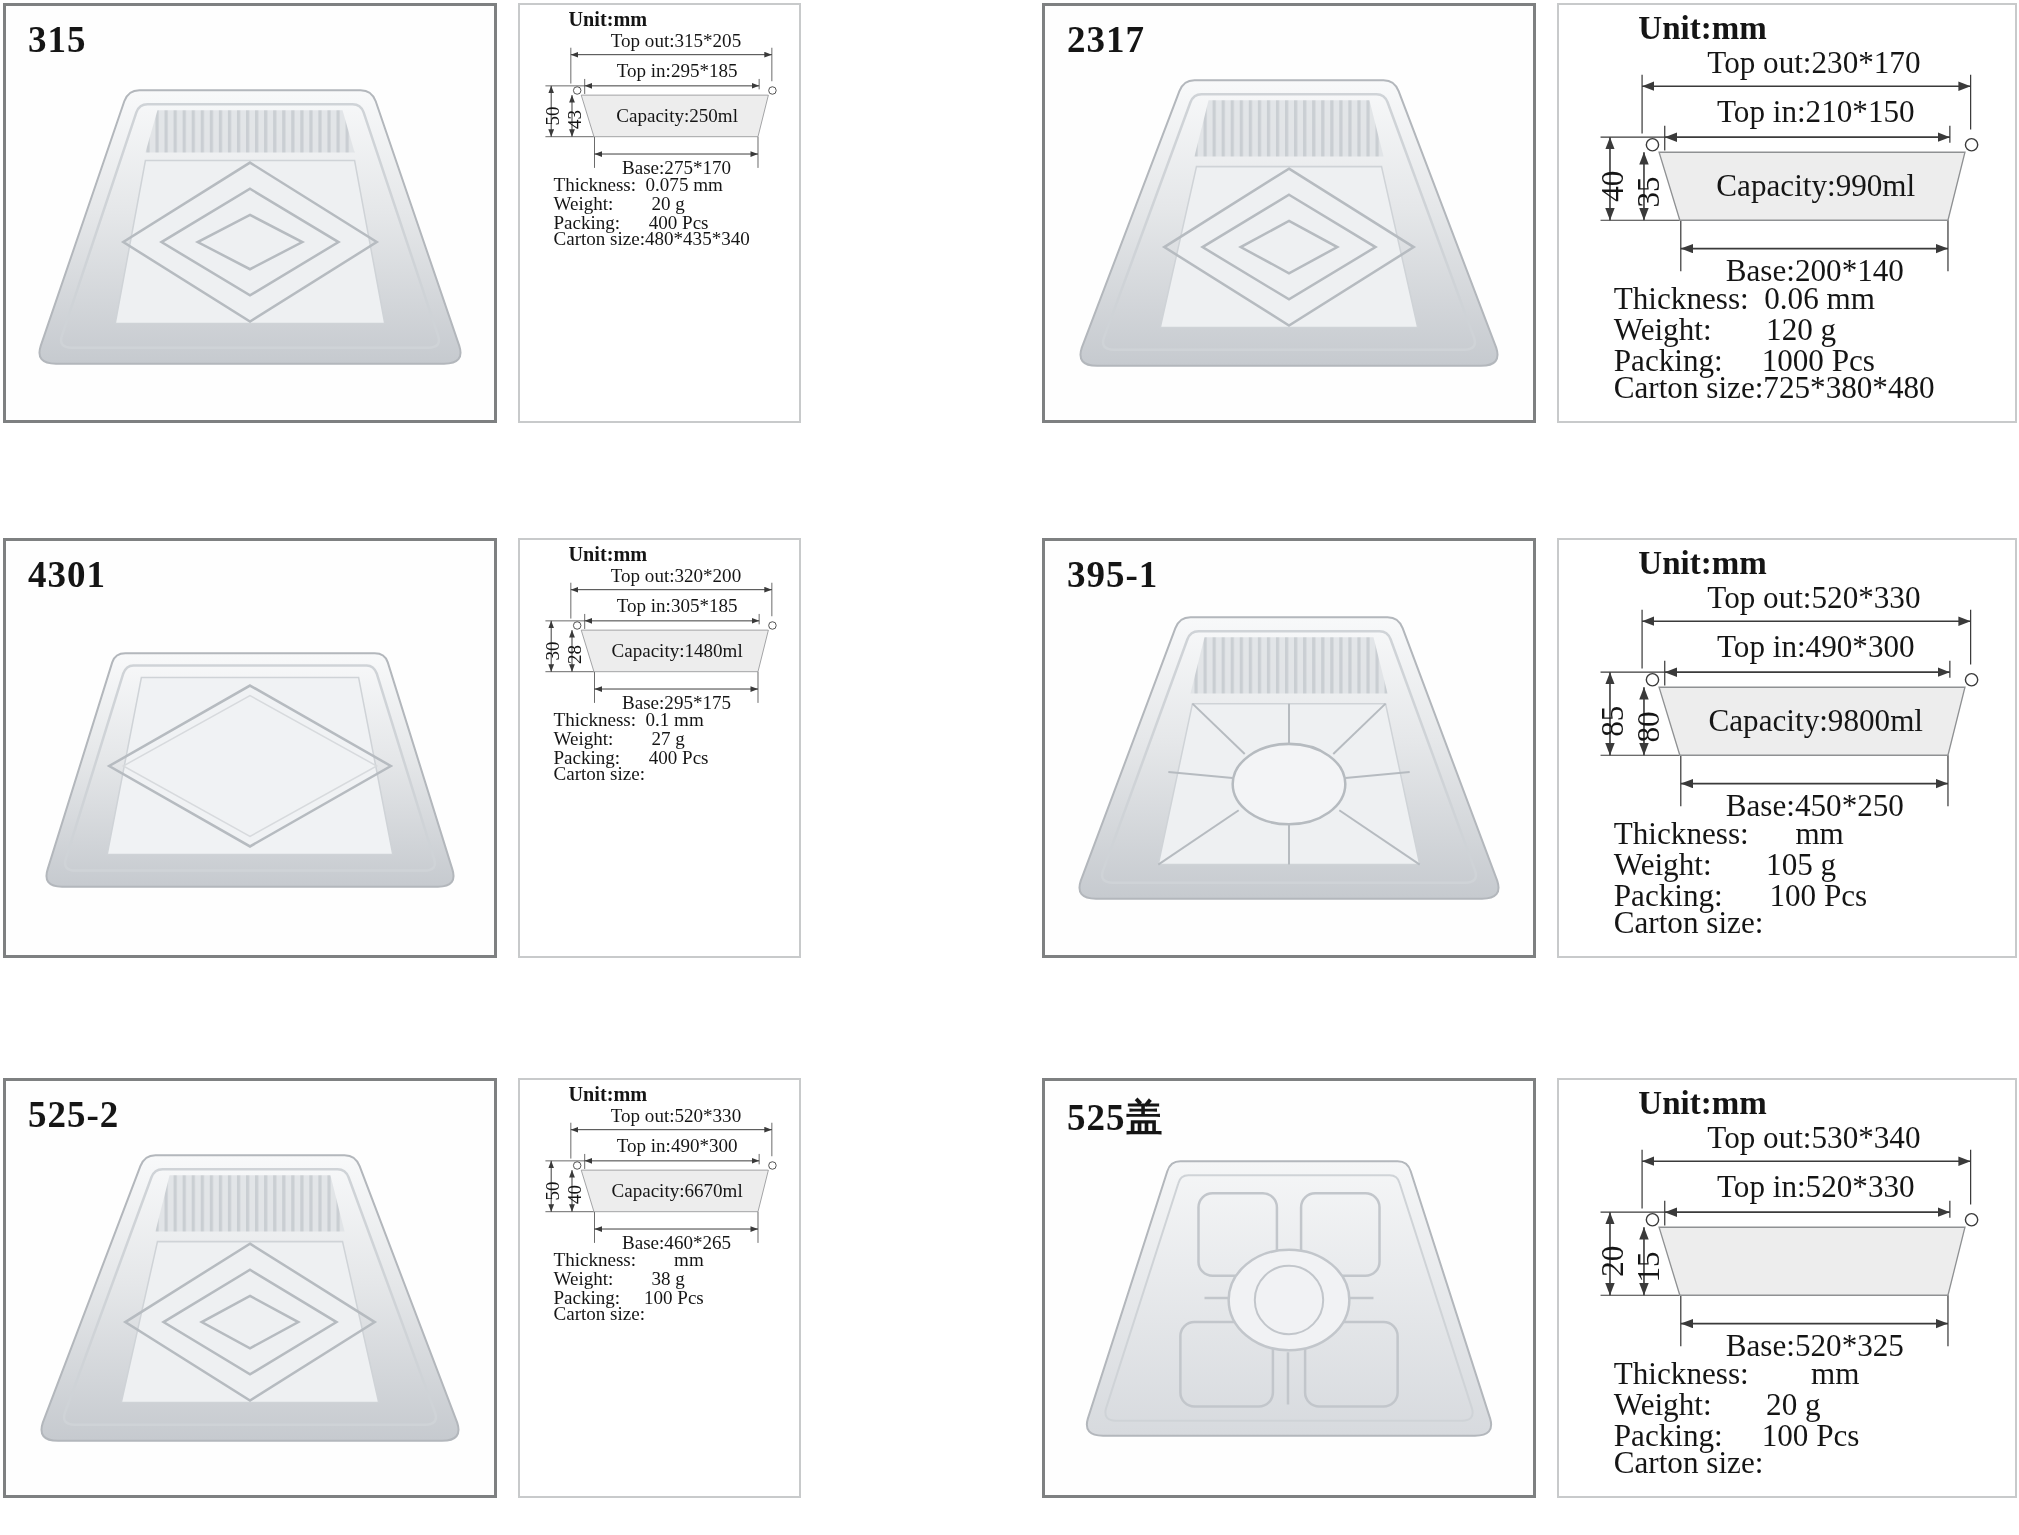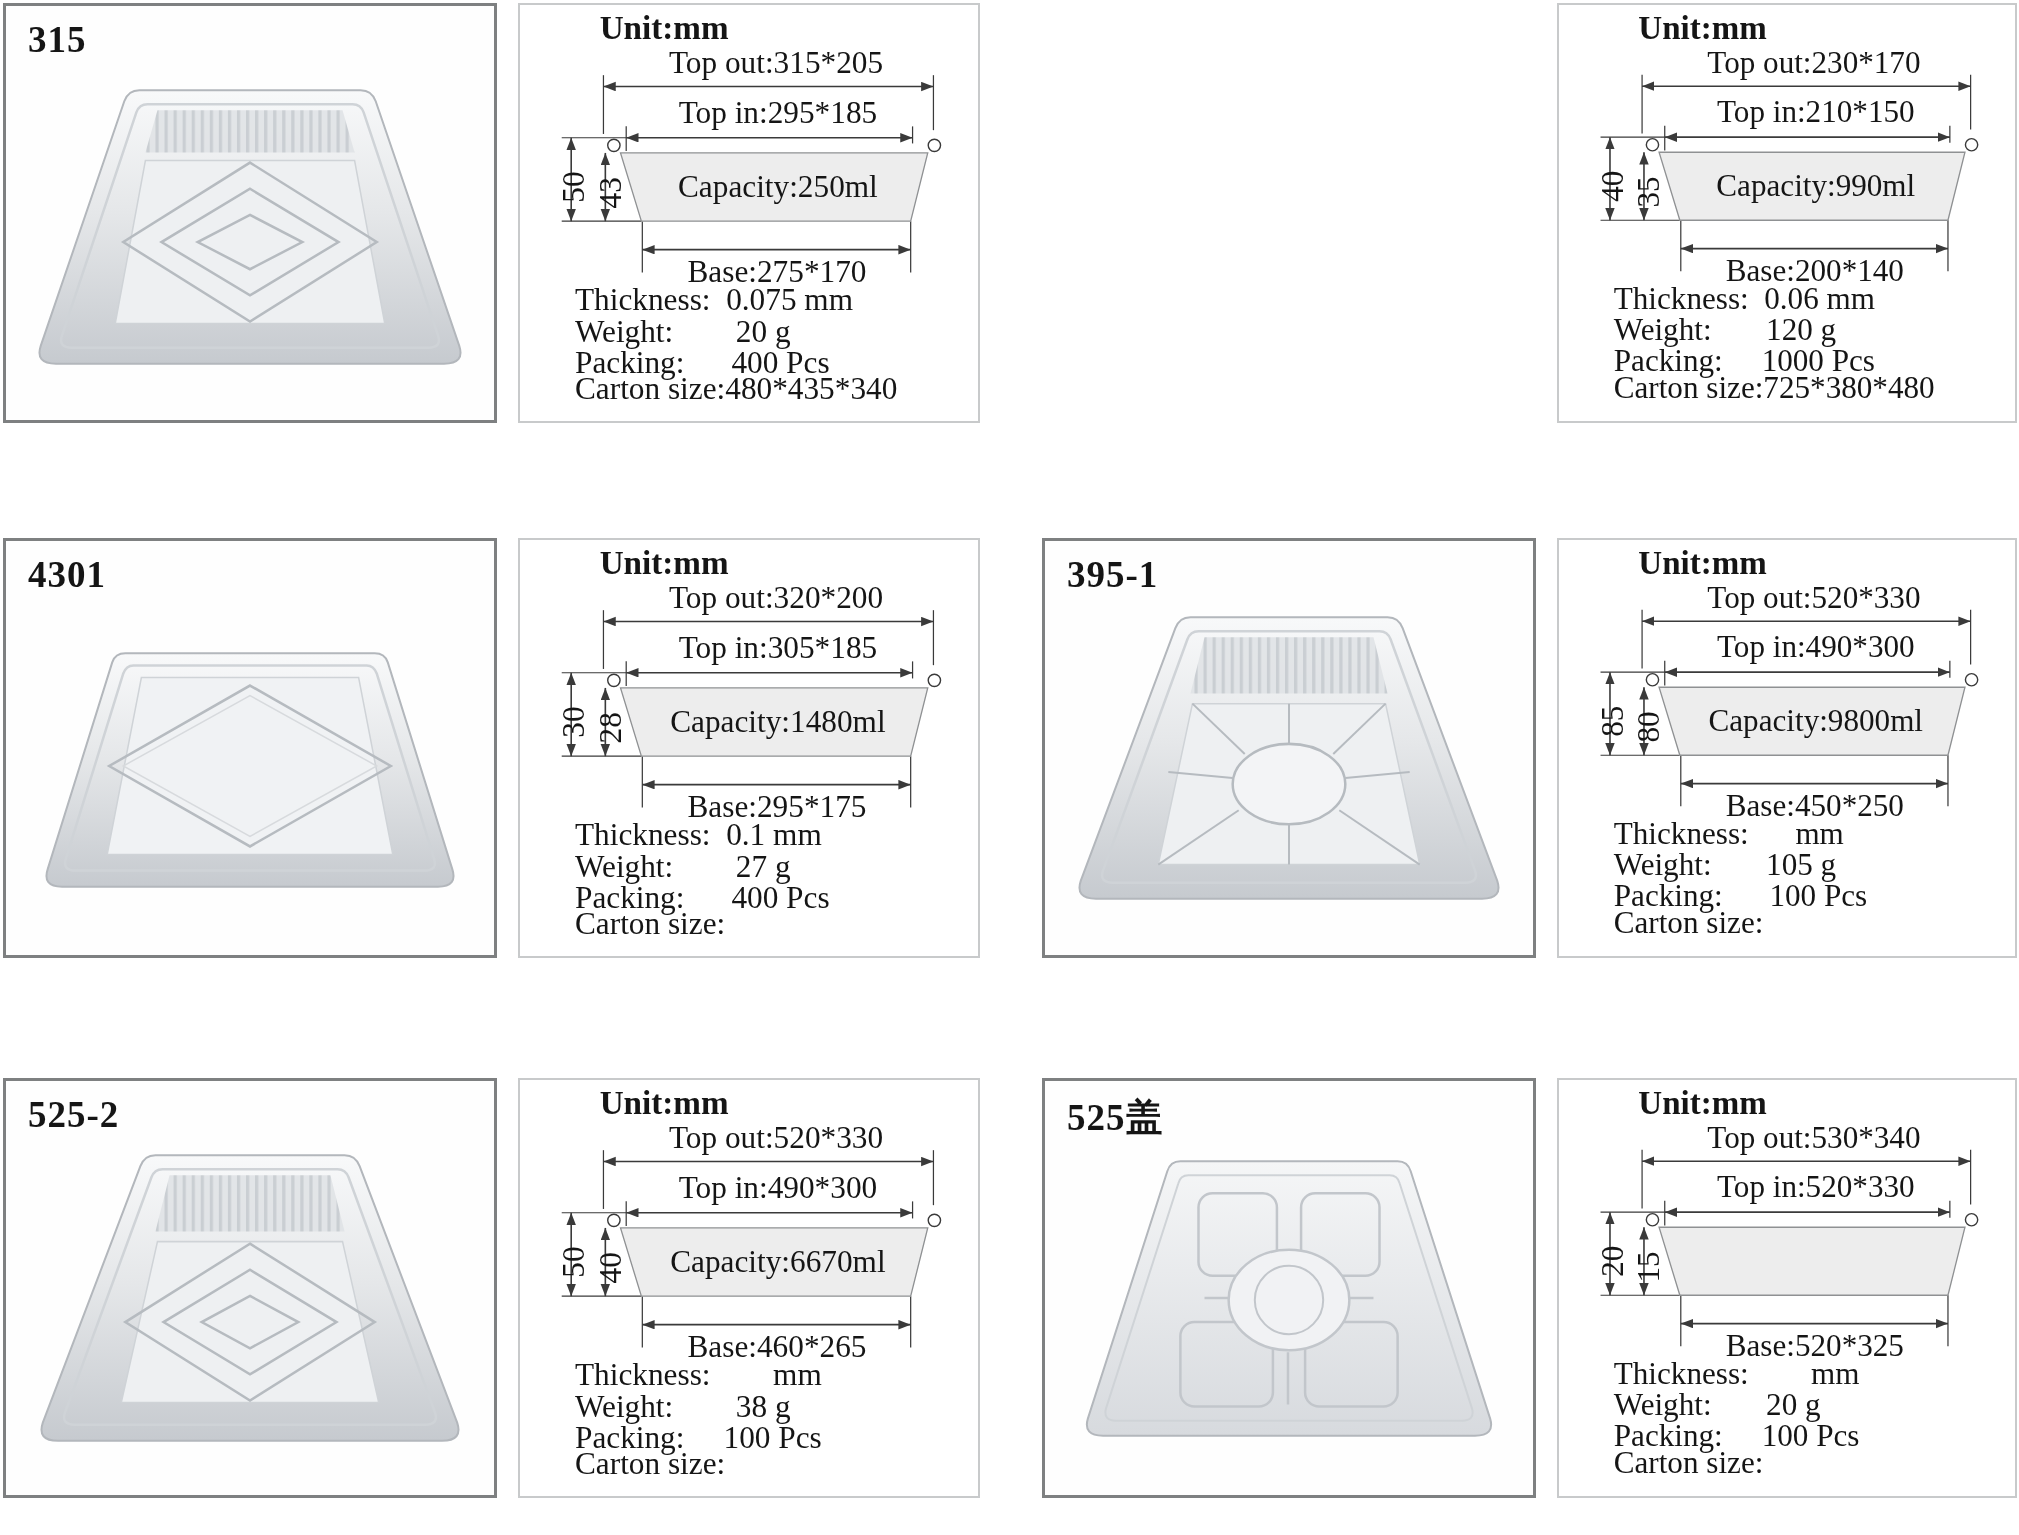--- a/index.html
+++ b/index.html
@@ -7,21 +7,21 @@
     --spec-border:#c8cacb;
     --trapezoid-fill:#ededed;
     --line:#3a3a3a;
     --text:#151515;
     --page-bg:#ffffff;
   }
   *{margin:0;padding:0;box-sizing:border-box;}
   html,body{background:var(--page-bg);}
   body{width:2019px;height:1535px;font-family:"Liberation Serif", serif;overflow:hidden;}
   #page{position:relative;width:2019px;height:1535px;background:var(--page-bg);}
-  .panel{position:absolute;width:977px;height:426px;}
+  .panel{position:absolute;width:798px;height:426px;}
   .panel:nth-of-type(2n+1){left:3px;}
   .panel:nth-of-type(2n){left:1042px;width:975px;}
   .panel:nth-of-type(1),.panel:nth-of-type(2){top:3px;}
   .panel:nth-of-type(3),.panel:nth-of-type(4){top:538px;}
   .panel:nth-of-type(5),.panel:nth-of-type(6){top:1078px;}
   .photo-box{position:absolute;left:0;top:0;width:494px;height:420px;border:3px solid var(--photo-border);background:#fefefe;}
   .code{position:absolute;left:22px;top:12px;font-weight:bold;font-size:37px;color:var(--text);letter-spacing:1px;}
   .tray-art{position:absolute;left:22px;top:50px;width:444px;height:352px;}
   .spec-box{position:absolute;left:494px;top:0;right:0;height:420px;border:2px solid var(--spec-border);background:#fff;margin-left:21px;}
   .spec-svg{width:100%;height:100%;display:block;}
@@ -170,20 +170,26 @@
 
         <text x="58" y="322">Thickness:  0.075 mm</text>
         <text x="58" y="355">Weight:        20 g</text>
         <text x="58" y="388">Packing:      400 Pcs</text>
         <text x="58" y="416">Carton size:480*435*340</text>
       </svg>
     </div>
   </section>
 
   <section class="panel">
+    <div class="photo-box">
+      <div class="code">2317</div>
+      <svg class="tray-art" viewBox="0 0 440 350">
+        <use href="#tray-b"></use>
+      </svg>
+    </div>
     <div class="spec-box">
       <svg class="spec-svg" viewBox="0 0 483 420" preserveAspectRatio="xMinYMin meet">
         <text class="b" x="84" y="36">Unit:mm</text>
 
         <text class="mid" x="270" y="72">Top out:230*170</text>
         <line class="dim" x1="88" y1="86" x2="436" y2="86" marker-start="url(#ah)" marker-end="url(#ah)"></line>
 
         <text class="mid" x="272" y="124">Top in:210*150</text>
         <line class="dim" x1="112" y1="140" x2="414" y2="140" marker-start="url(#ah)" marker-end="url(#ah)"></line>
 

